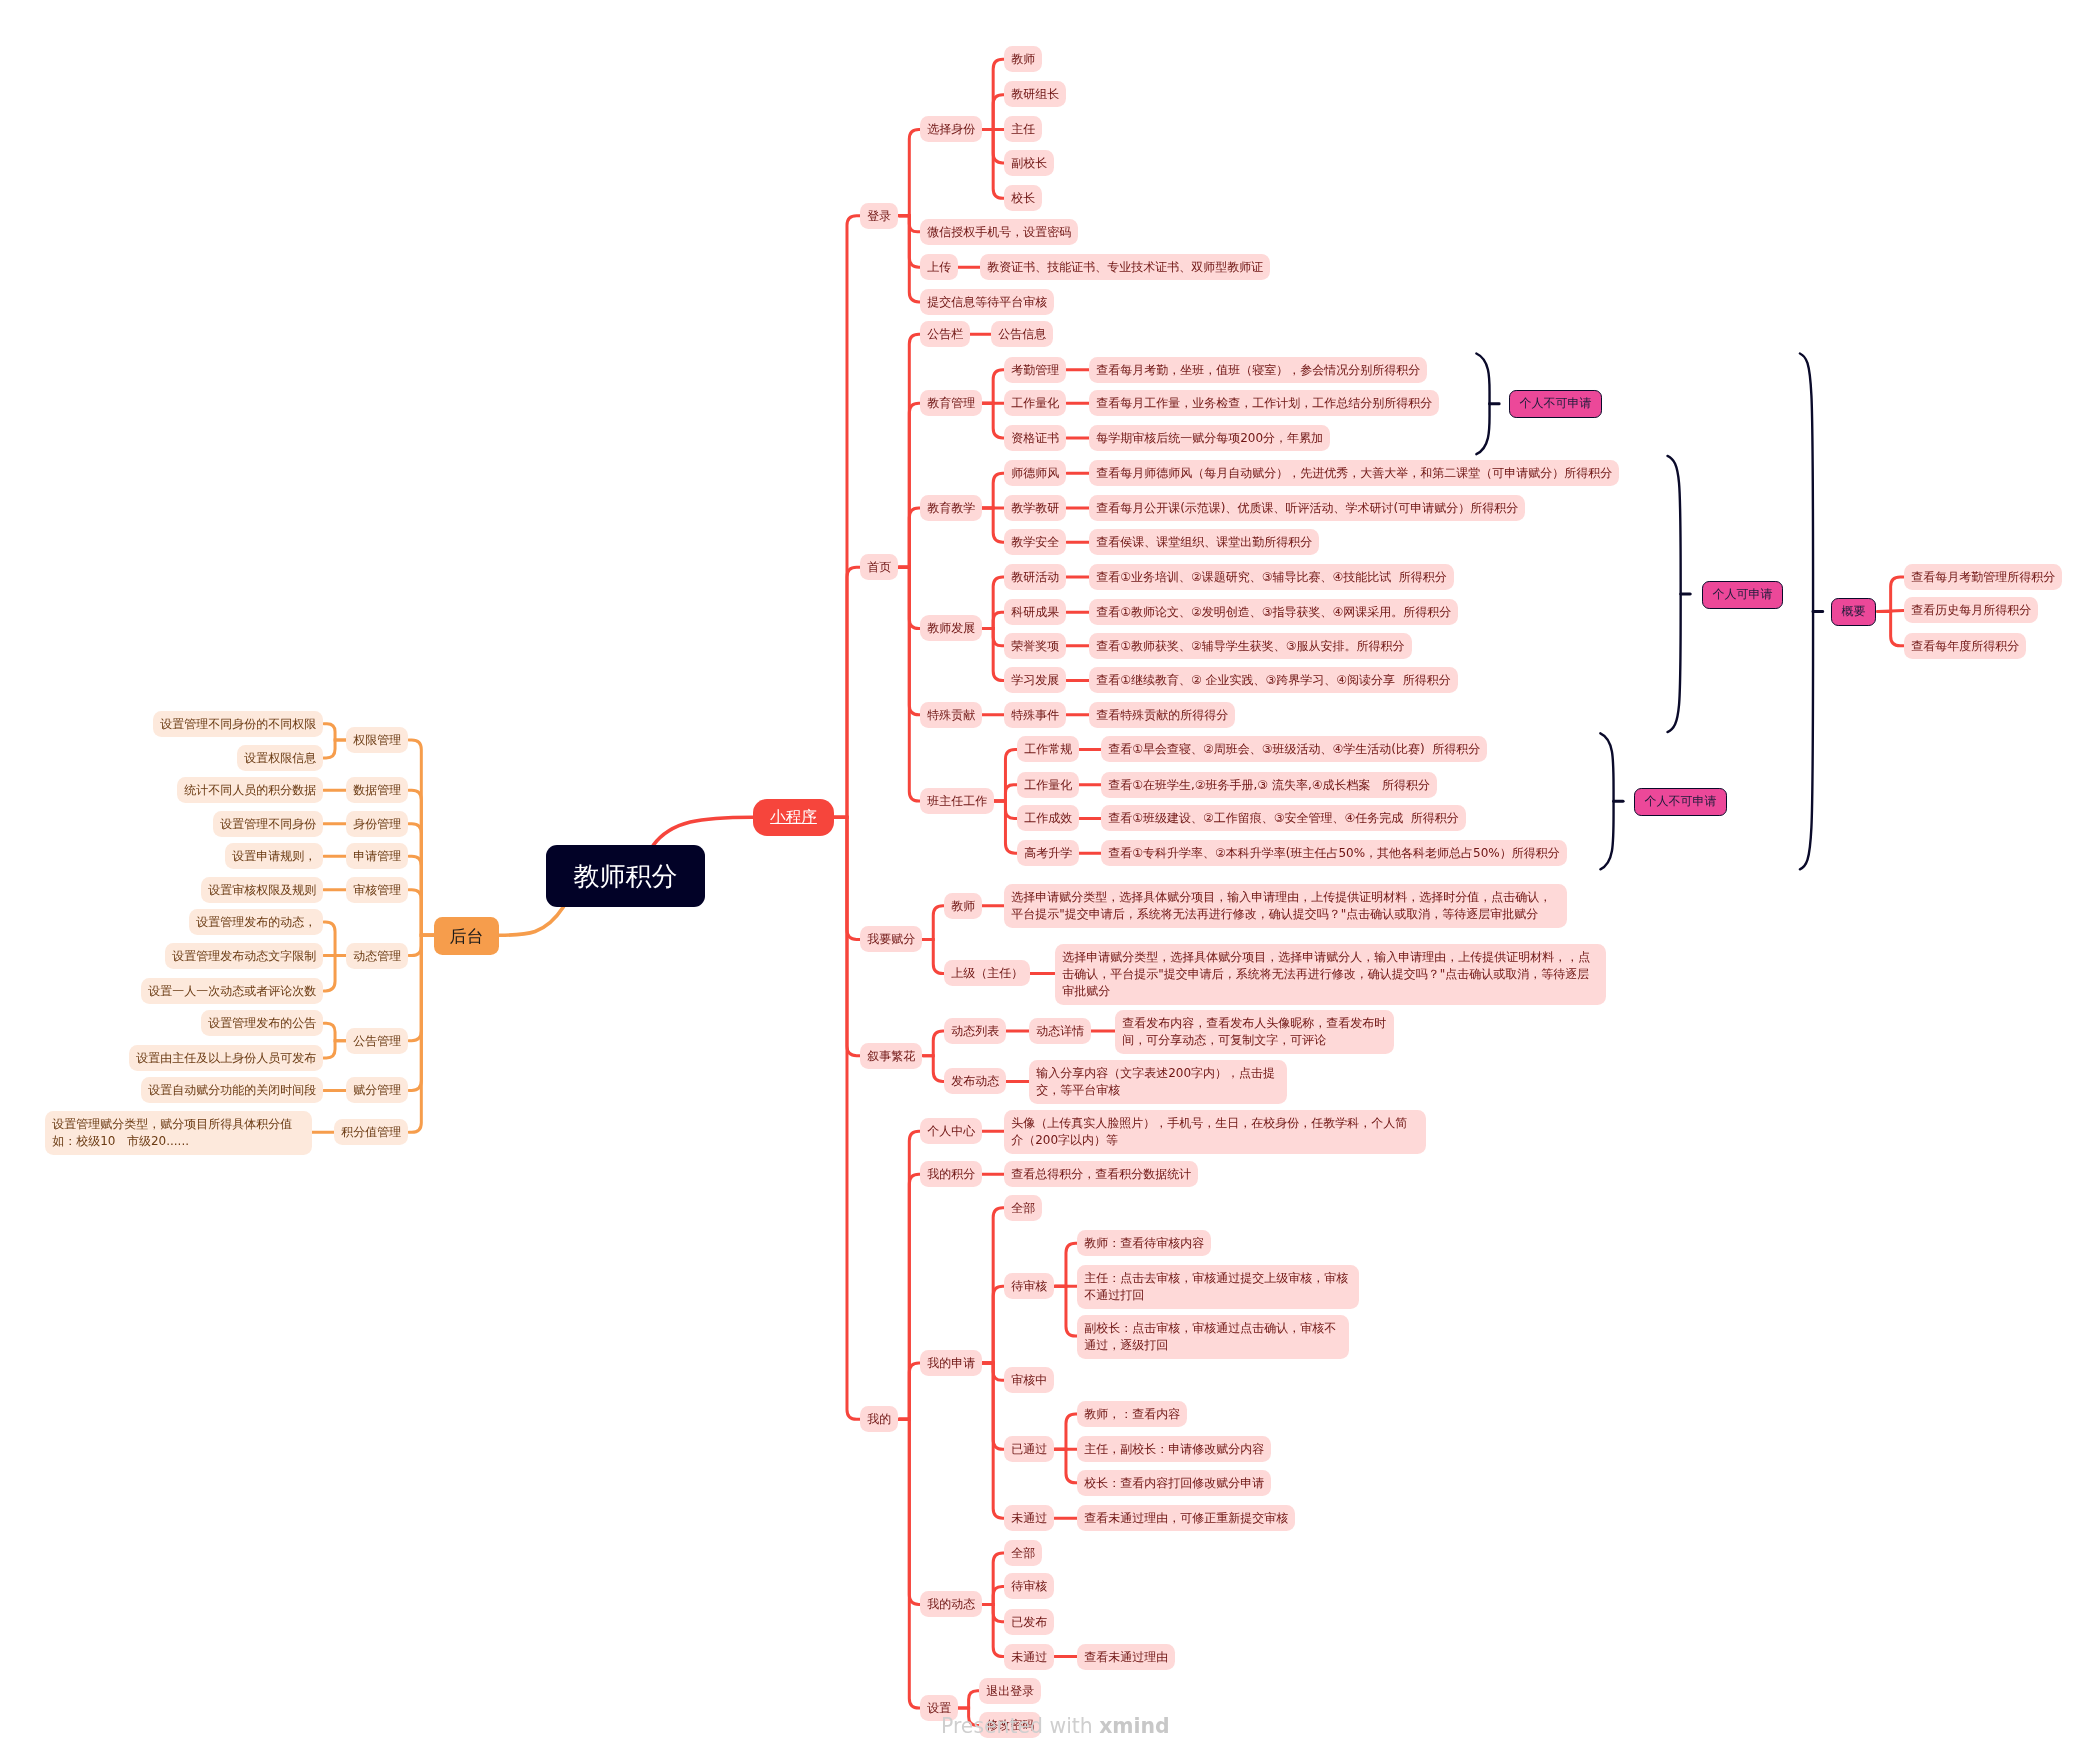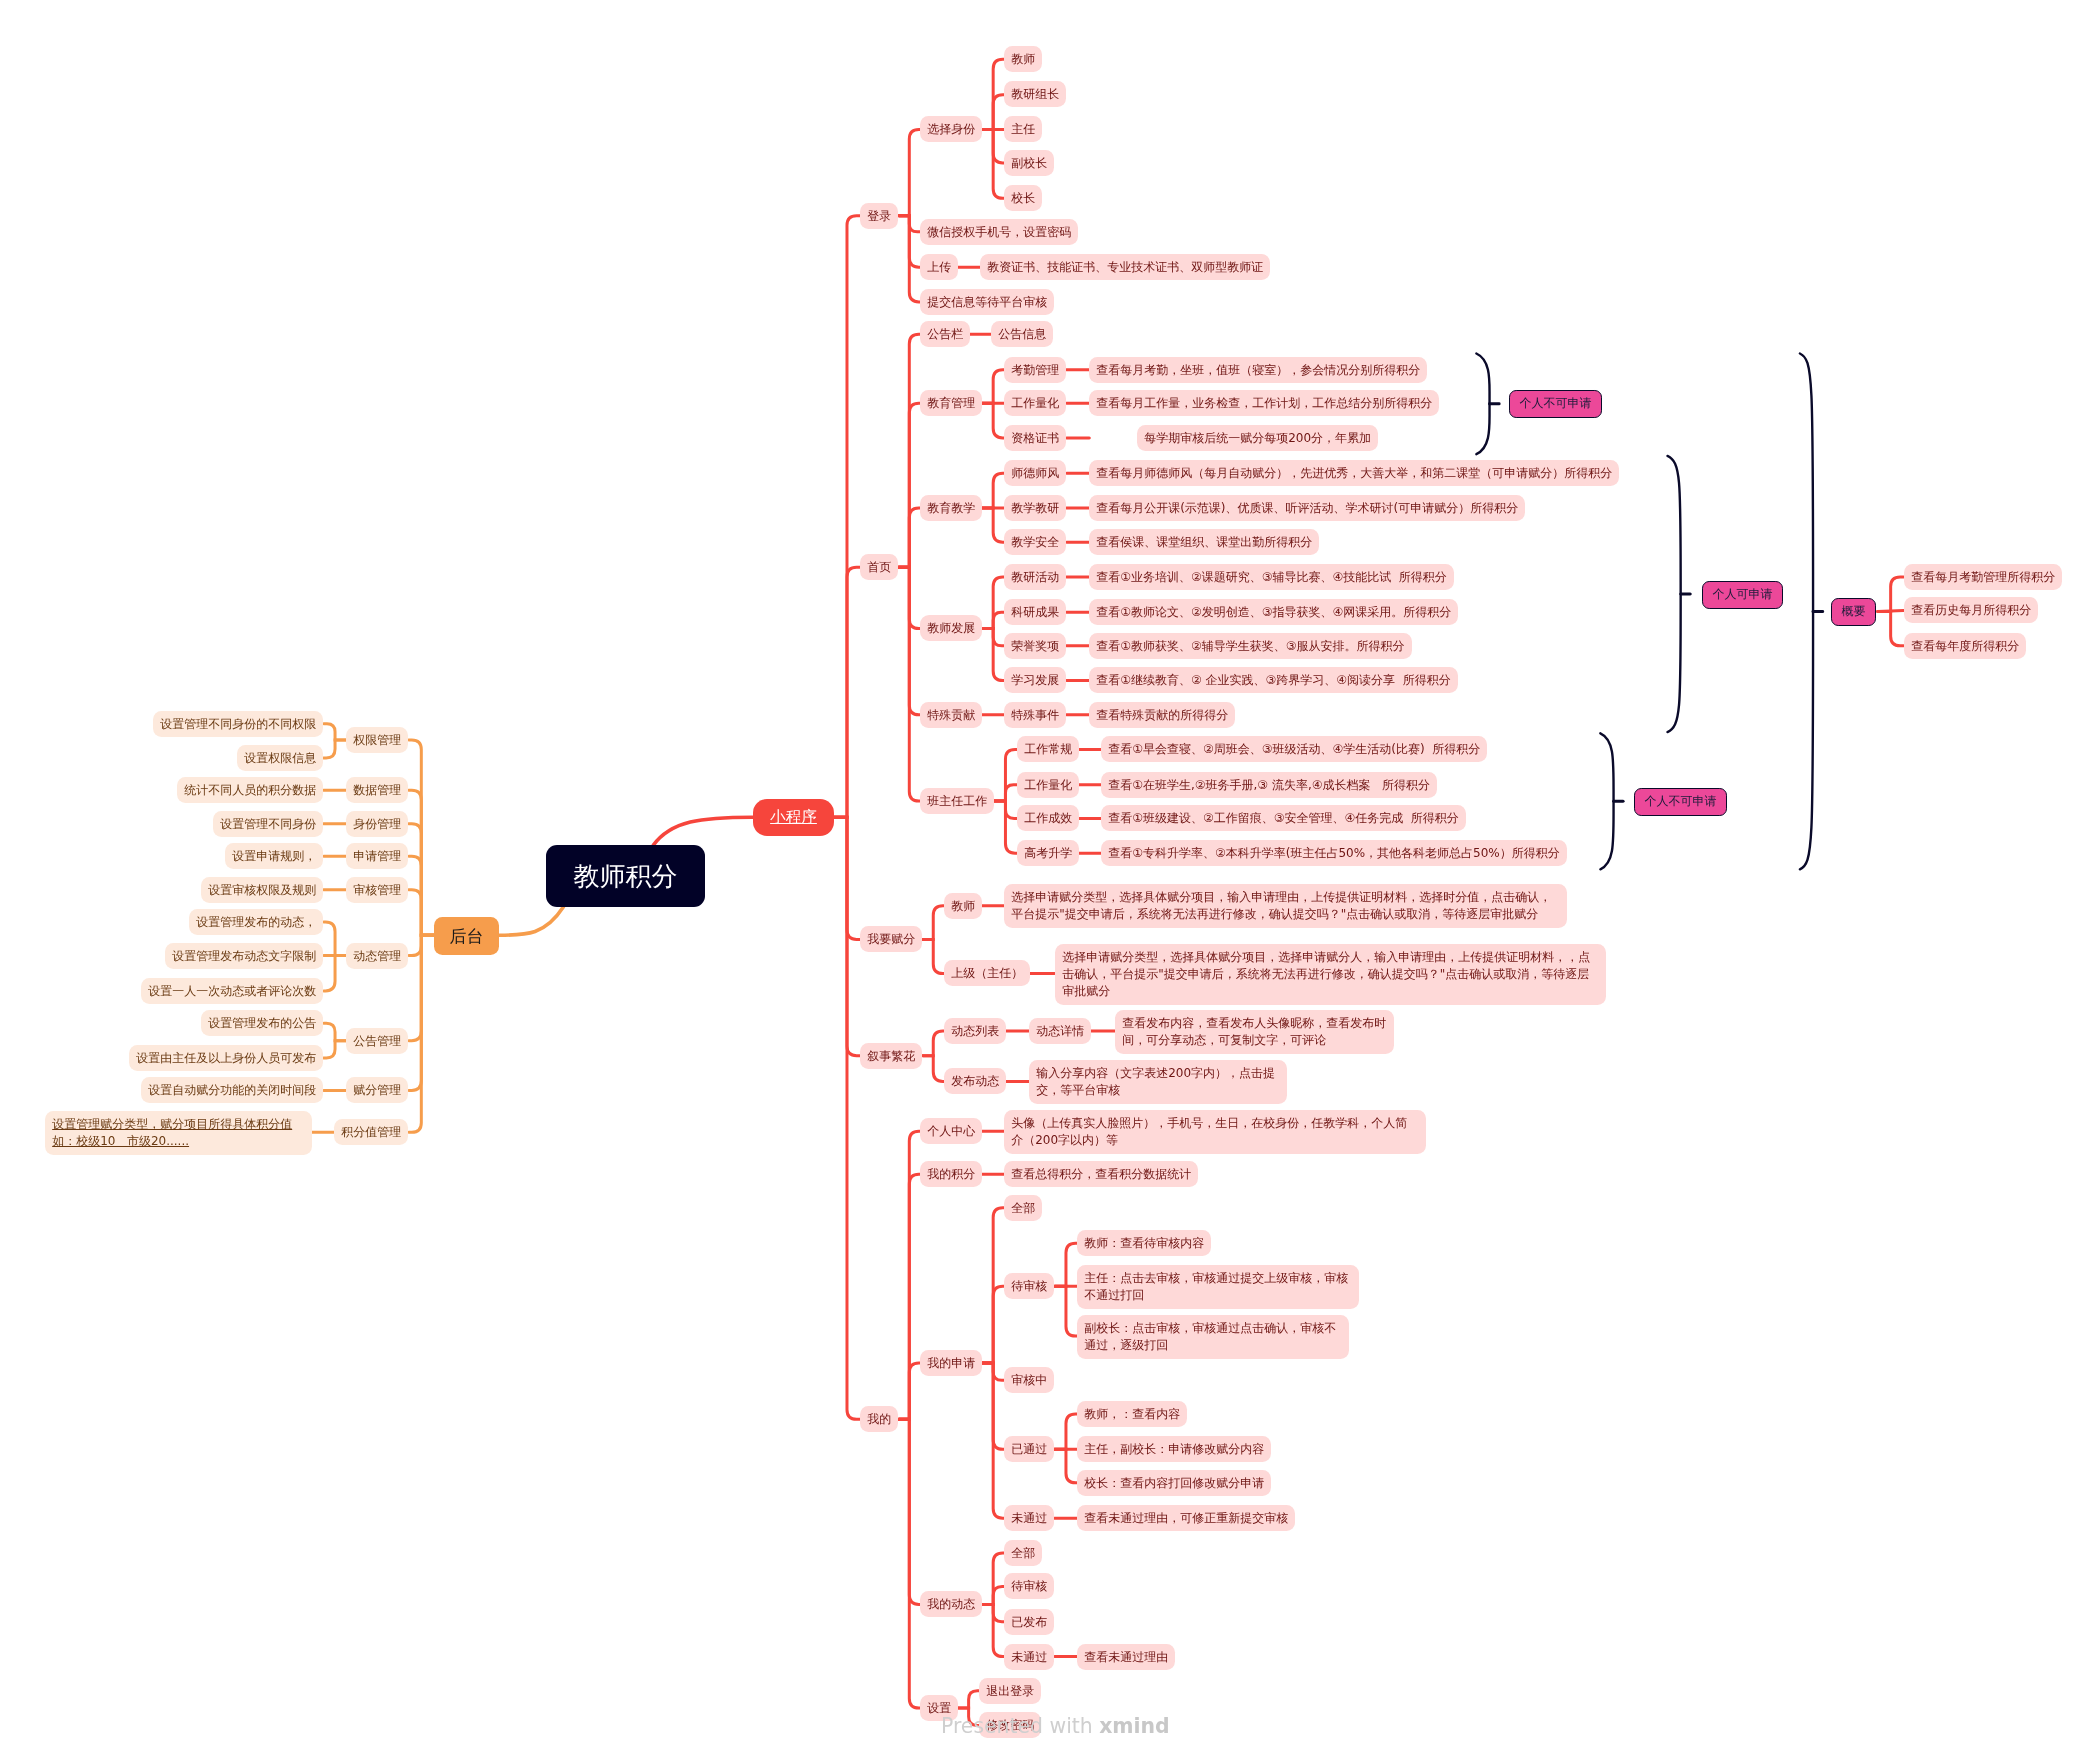--- a/index.html
+++ b/index.html
@@ -170,21 +170,21 @@
       <div class="node n-red" style="left: 980px; top: 254px;">教资证书、技能证书、专业技术证书、双师型教师证</div>
       <div class="node n-red" style="left: 920px; top: 289px;">提交信息等待平台审核</div>
       <div class="node n-red" style="left: 920px; top: 321px;">公告栏</div>
       <div class="node n-red" style="left: 991px; top: 321px;">公告信息</div>
       <div class="node n-red" style="left: 920px; top: 390px;">教育管理</div>
       <div class="node n-red" style="left: 1004px; top: 357px;">考勤管理</div>
       <div class="node n-red" style="left: 1089px; top: 357px;">查看每月考勤，坐班，值班（寝室），参会情况分别所得积分</div>
       <div class="node n-red" style="left: 1004px; top: 390px;">工作量化</div>
       <div class="node n-red" style="left: 1089px; top: 390px;">查看每月工作量，业务检查，工作计划，工作总结分别所得积分</div>
       <div class="node n-red" style="left: 1004px; top: 425px;">资格证书</div>
-      <div class="node n-red" style="left: 1137px; top: 425px;">每学期审核后统一赋分每项200分，年累加</div>
+      <div class="node n-red" style="left: 1089px; top: 425px;">每学期审核后统一赋分每项200分，年累加</div>
       <div class="node n-red" style="left: 920px; top: 495px;">教育教学</div>
       <div class="node n-red" style="left: 1004px; top: 460px;">师德师风</div>
       <div class="node n-red" style="left: 1089px; top: 460px;">查看每月师德师风（每月自动赋分），先进优秀，大善大举，和第二课堂（可申请赋分）所得积分</div>
       <div class="node n-red" style="left: 1004px; top: 495px;">教学教研</div>
       <div class="node n-red" style="left: 1089px; top: 495px;">查看每月公开课(示范课)、优质课、听评活动、学术研讨(可申请赋分）所得积分</div>
       <div class="node n-red" style="left: 1004px; top: 529px;">教学安全</div>
       <div class="node n-red" style="left: 1089px; top: 529px;">查看侯课、课堂组织、课堂出勤所得积分</div>
       <div class="node n-red" style="left: 920px; top: 615px; border-radius: 9px;">教师发展</div>
       <div class="node n-red" style="left: 1004px; top: 564px;">教研活动</div>
       <div class="node n-red" style="left: 1089px; top: 564px;">查看①业务培训、②课题研究、③辅导比赛、④技能比试  所得积分</div>
@@ -262,17 +262,17 @@
       <div class="node n-org" style="left: 346px; top: 943px;">动态管理</div>
       <div class="node n-org" style="left: 189px; top: 909px;">设置管理发布的动态，</div>
       <div class="node n-org" style="left: 165px; top: 943px;">设置管理发布动态文字限制</div>
       <div class="node n-org" style="left: 141px; top: 978px;">设置一人一次动态或者评论次数</div>
       <div class="node n-org" style="left: 346px; top: 1028px;">公告管理</div>
       <div class="node n-org" style="left: 201px; top: 1010px;">设置管理发布的公告</div>
       <div class="node n-org" style="left: 129px; top: 1045px;">设置由主任及以上身份人员可发布</div>
       <div class="node n-org" style="left: 346px; top: 1077px;">赋分管理</div>
       <div class="node n-org" style="left: 141px; top: 1077px;">设置自动赋分功能的关闭时间段</div>
       <div class="node n-org" style="left: 334px; top: 1119px;">积分值管理</div>
-      <div class="node n-org multi" style="left: 45px; top: 1111px; width: 267px; text-decoration: underline;">设置管理赋分类型，赋分项目所得具体积分值如：校级10   市级20......</div>
+      <div class="node n-org multi" style="left: 45px; top: 1111px; width: 267px;">设置管理赋分类型，赋分项目所得具体积分值如：校级10   市级20......</div>
     </div>
   <div class="watermark"><span>Presented with </span><b>xmind</b></div>
 </div>
 
 
 </body></html>

